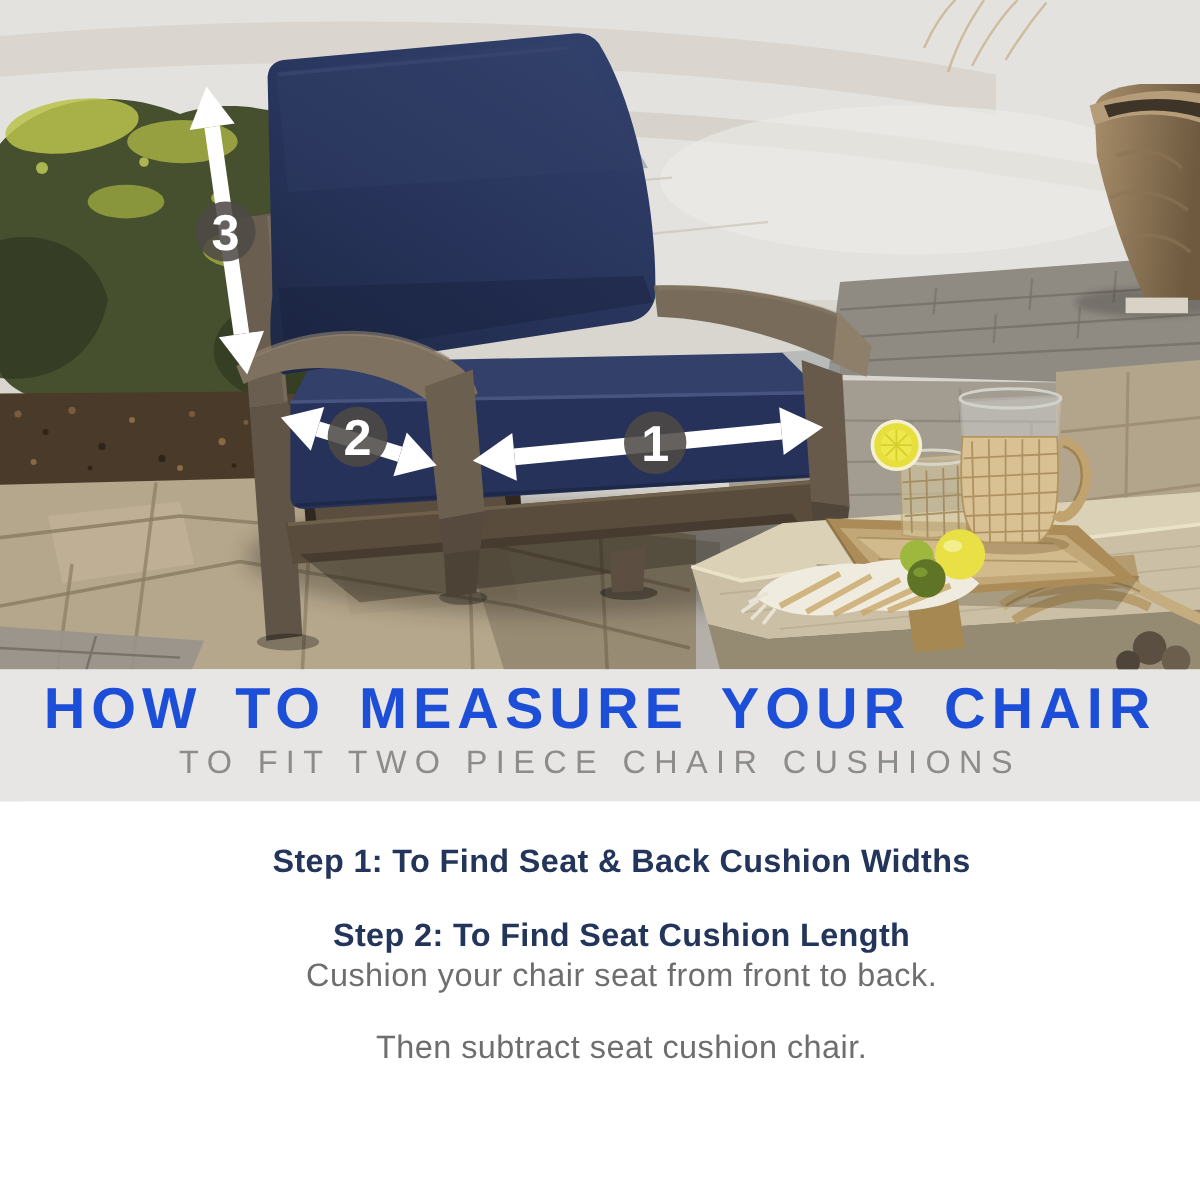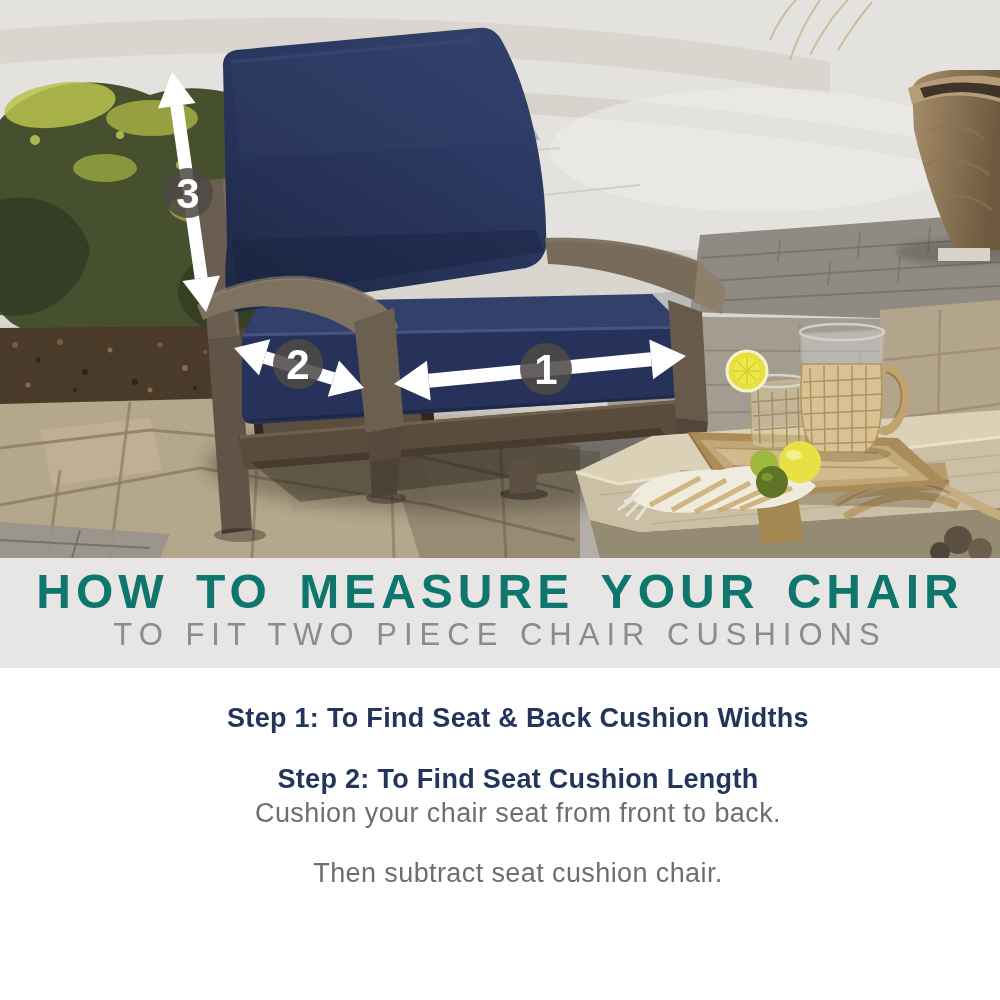--- a/index.html
+++ b/index.html
@@ -2,23 +2,23 @@
 <html><head>
 <meta charset="utf-8">
 <style>
   html,body{margin:0;padding:0;background:#ffffff;}
   .stage{position:relative;width:1000px;height:1000px;overflow:hidden;background:#ffffff;
          font-family:"Liberation Sans",sans-serif;}
   .photo{position:absolute;top:0;left:0;width:1000px;height:558px;}
   .photo svg{display:block;}
   .title-band{position:absolute;top:558px;left:0;width:1000px;height:110px;
               background:#e7e6e4;text-align:center;}
-  .title-band h1{margin:12px 0 0;font-size:48px;font-weight:700;color:#0f766e;
+  .title-band h1{margin:12px 0 0;font-size:48px;font-weight:700;color:#1d4ed8;
                  letter-spacing:5px;word-spacing:9px;line-height:44px;}
-  .title-band h2{margin:6px 0 0;font-size:31px;font-weight:400;color:#8c8c8c;
+  .title-band h2{margin:6px 0 0;font-size:27px;font-weight:400;color:#8c8c8c;
                  letter-spacing:7px;line-height:30px;}
   .steps{position:absolute;top:668px;left:18px;width:1000px;height:332px;background:#ffffff;
          text-align:center;padding-top:34px;box-sizing:border-box;}
   .step h3{margin:0;font-size:27px;font-weight:700;color:#24355b;letter-spacing:.3px;line-height:32px;}
   .step p{margin:3px 0 0;font-size:27px;font-weight:400;color:#6e6e6e;letter-spacing:.4px;line-height:31px;}
   .step + .step{margin-top:29px;}
   .badge-num{font:700 42px "Liberation Sans",sans-serif;fill:#ffffff;}
 </style>
 </head>
 <body>

